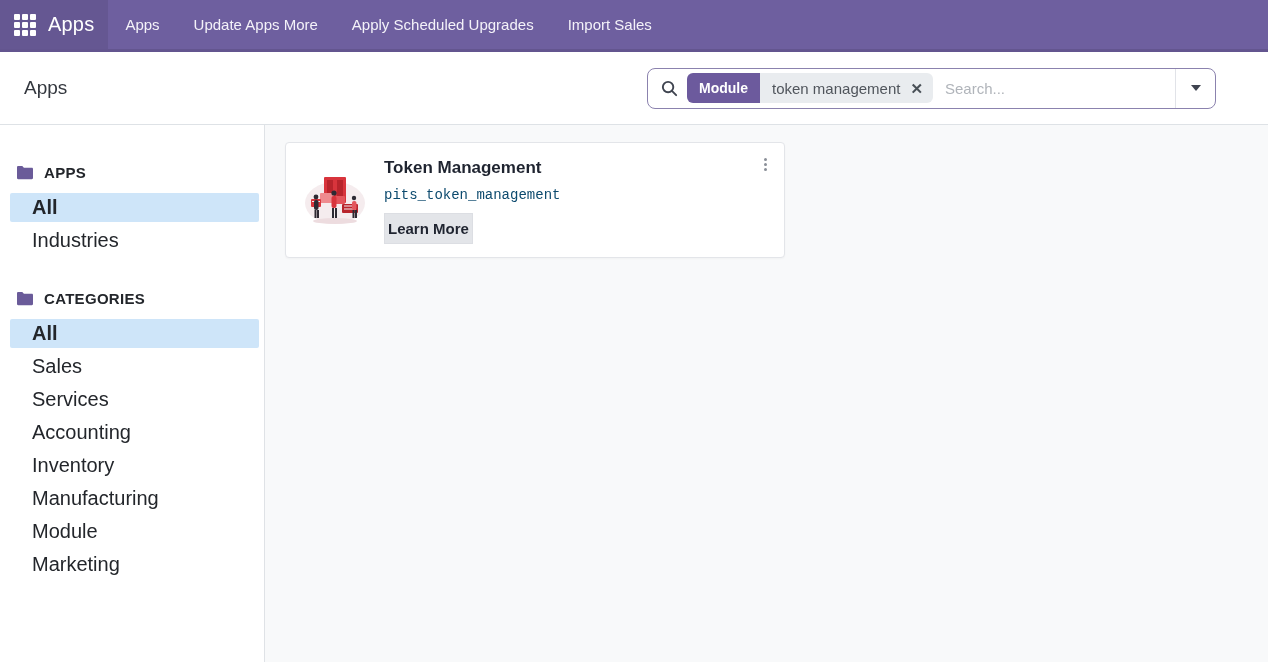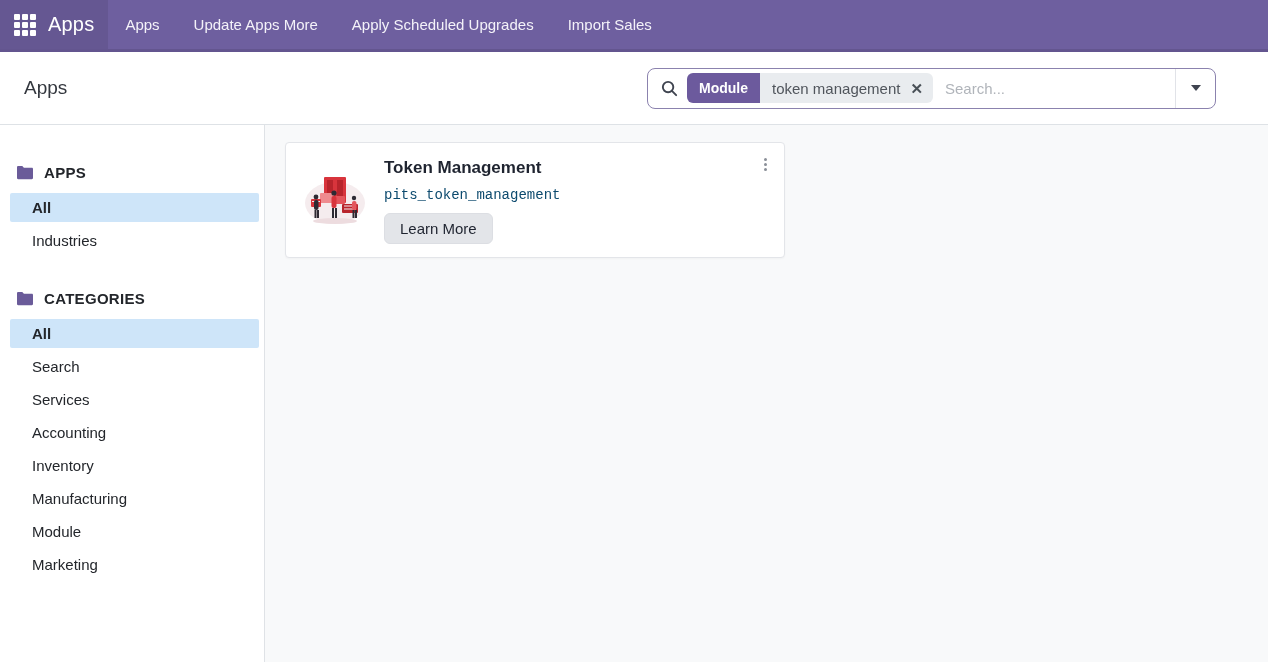--- a/index.html
+++ b/index.html
@@ -63,40 +63,40 @@
     width: 265px; background: #fff; border-right: 1px solid #dfe2e6;
     padding-top: 30px; flex-shrink: 0;
   }
   .side-section { margin-bottom: 26px; }
   .side-header {
     display: flex; align-items: center; gap: 10px; padding: 0 16px; height: 34px;
     font-size: 15px; font-weight: 700; color: #23262b; letter-spacing: .3px;
   }
   .side-item {
     height: 29px; margin: 4px 5px 4px 10px; padding-left: 22px; display: flex; align-items: center;
-    font-size: 15px; color: #23262b; cursor: pointer; border-radius: 2px;
+    font-size: 20px; color: #23262b; cursor: pointer; border-radius: 2px;
   }
   .side-item.selected { background: #cee5f9; font-weight: 700; }
 
   .content { flex: 1; background: #f8f9fa; padding: 17px 0 0 20px; }
 
   
   .app-card {
     width: 500px; min-height: 113px; background: #fff; border: 1px solid #e3e5e9;
     border-radius: 4px; position: relative; display: flex; gap: 16px; padding: 13px 16px;
     box-shadow: 0 1px 2px rgba(0,0,0,.03);
   }
   .app-icon { width: 66px; height: 58px; align-self: center; flex-shrink: 0; }
   .app-info { display: flex; flex-direction: column; }
   .app-title { font-size: 17px; font-weight: 700; color: #1f2430; margin-top: 2px; }
   .app-tech { font-family: "Liberation Mono", monospace; font-size: 14px; color: #0c4a6e; margin-top: 9px; }
   .learn-more {
     margin-top: 10px; align-self: flex-start; background: #e3e5e9; border: 1px solid #dcdee3;
-    border-radius: 6px; padding: 6px 15px; font-size: 15px; color: #1f2430;
-    font-family: "Liberation Sans", sans-serif; cursor: pointer;
+    border-radius: 0; padding: 6px 3px; font-size: 15px; color: #1f2430;
+    font-family: "Liberation Sans", sans-serif; cursor: pointer; font-weight: bold;
   }
   .kebab {
     position: absolute; top: 10px; right: 10px; width: 18px; height: 22px;
     display: flex; flex-direction: column; align-items: center; justify-content: center; gap: 2px; cursor: pointer;
   }
   .kebab span { width: 3px; height: 3px; border-radius: 50%; background: #8a8f98; }
 </style>
 </head>
 <body>
 
@@ -160,21 +160,21 @@
     </div>
 
     <div class="side-section">
       <div class="side-header">
         <svg width="18" height="15" viewBox="0 0 18 15">
           <path d="M1 2.2C1 1.5 1.6 1 2.2 1h4.1l1.6 1.8h7.9c.7 0 1.2.5 1.2 1.2v9c0 .7-.5 1.2-1.2 1.2H2.2c-.7 0-1.2-.5-1.2-1.2V2.2z" fill="#6a5b99"></path>
         </svg>
         <span>CATEGORIES</span>
       </div>
       <div class="side-item selected">All</div>
-      <div class="side-item">Search</div>
+      <div class="side-item">Sales</div>
       <div class="side-item">Services</div>
       <div class="side-item">Accounting</div>
       <div class="side-item">Inventory</div>
       <div class="side-item">Manufacturing</div>
       <div class="side-item">Module</div>
       <div class="side-item">Marketing</div>
     </div>
   </aside>
 
   <main class="content">

